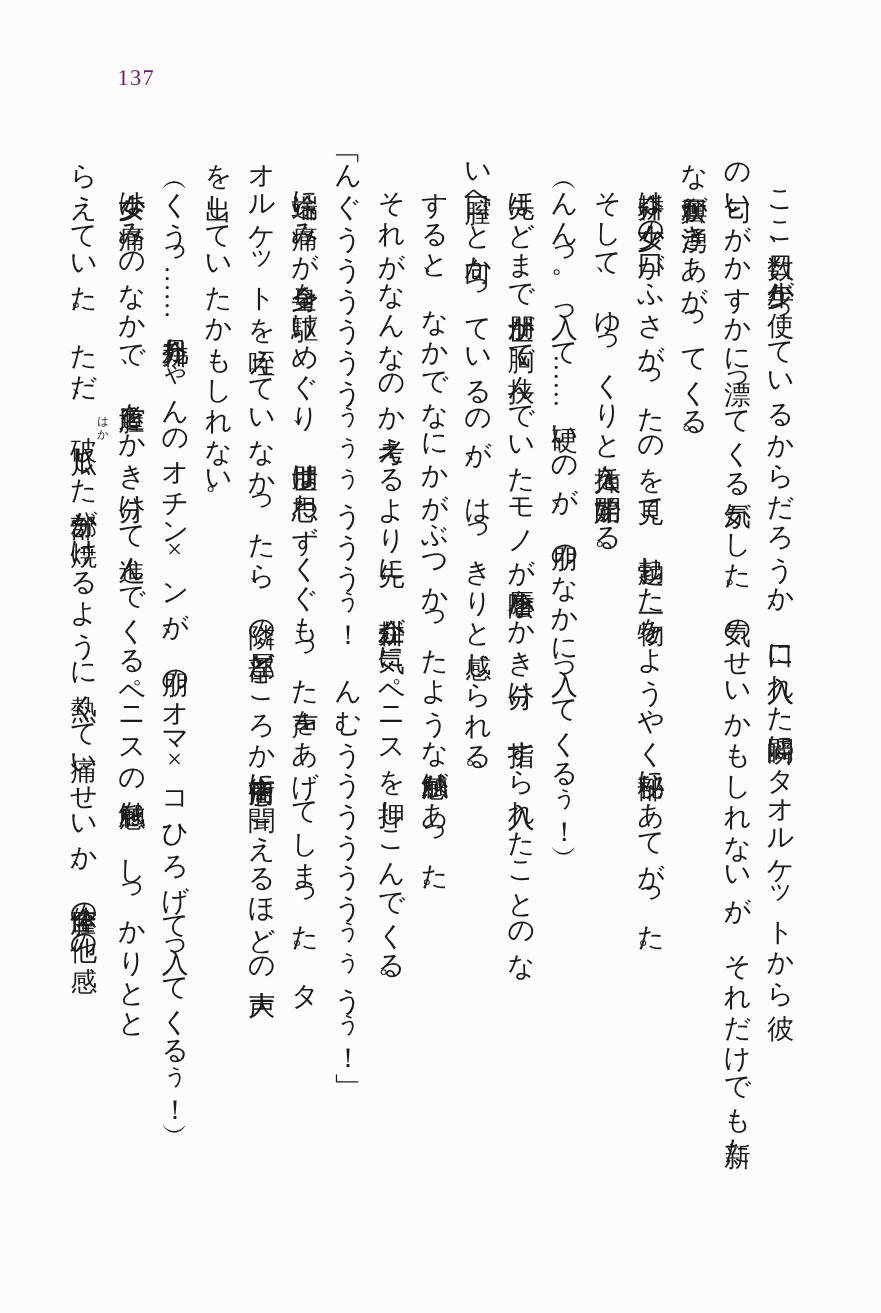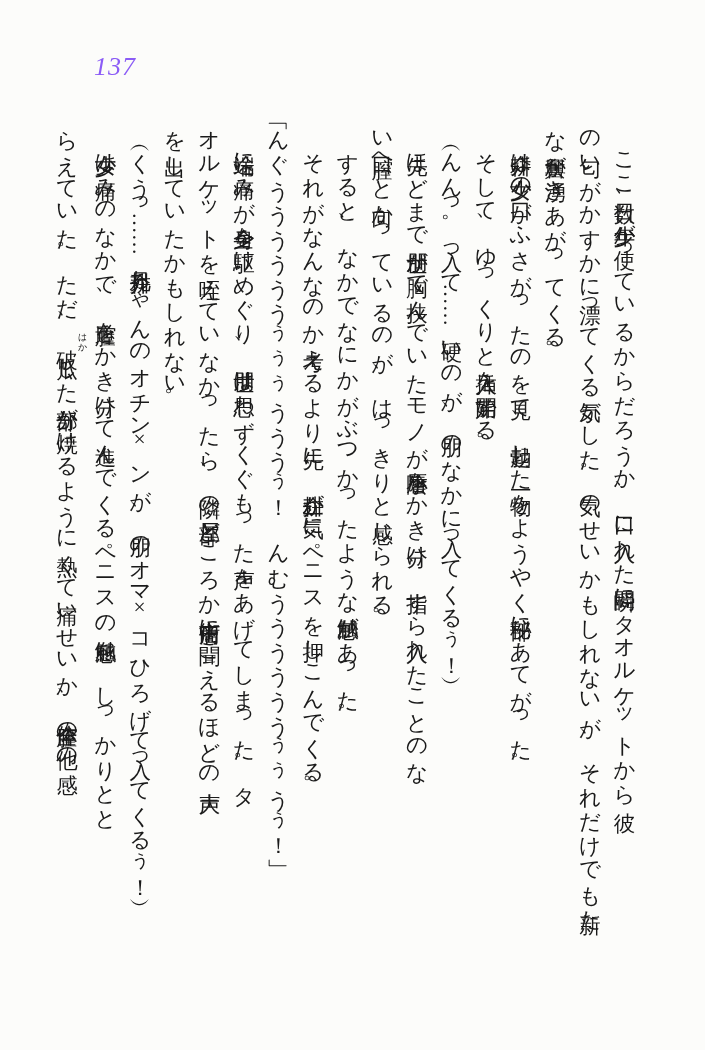--- a/index.html
+++ b/index.html
@@ -16,23 +16,22 @@
   .page {
     position: relative;
     width: 705px;
     height: 1050px;
     background: #fcfcfa;
   }
   .page-number {
     position: absolute;
     top: 52px;
     left: 94px;
-    font-size: 26px;
-    font-style: italic;
-    color: #8b5cf6;
+    font-size: 18px;
+    color: #701a75;
     letter-spacing: 1px;
   }
   .text-block {
     position: absolute;
     top: 116px;
     right: 64px;
     width: 592px;
     height: 848px;
     writing-mode: vertical-rl;
     text-orientation: mixed;

